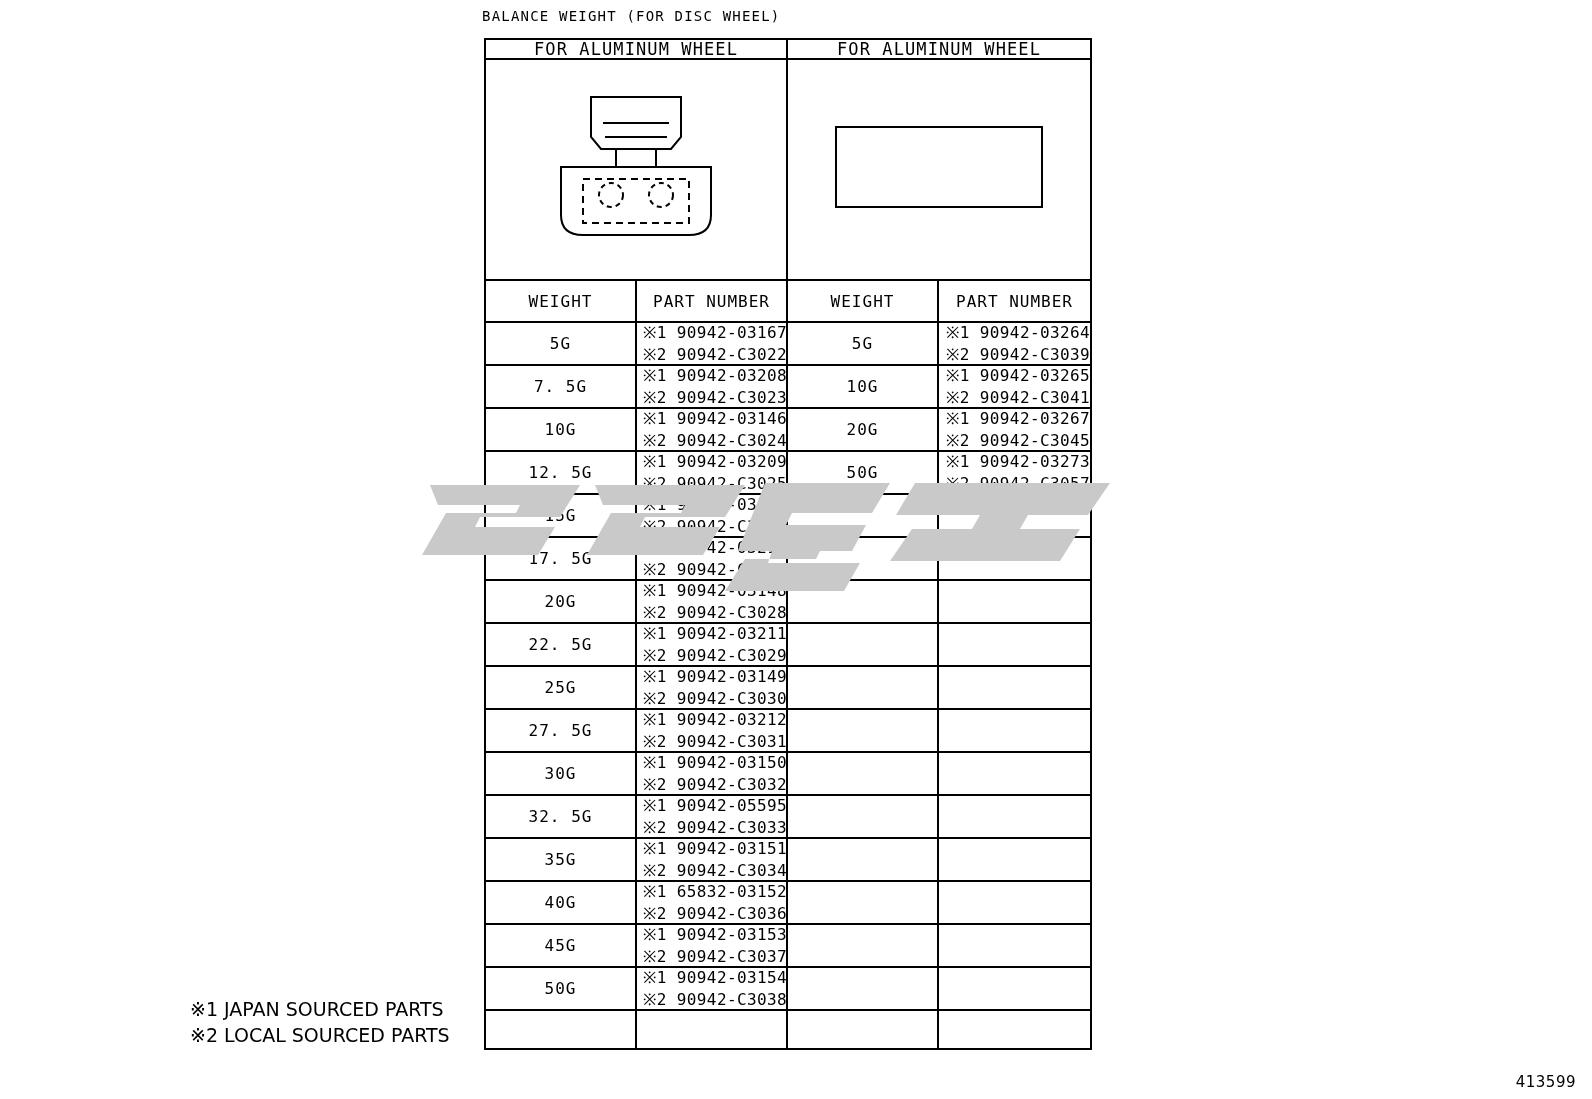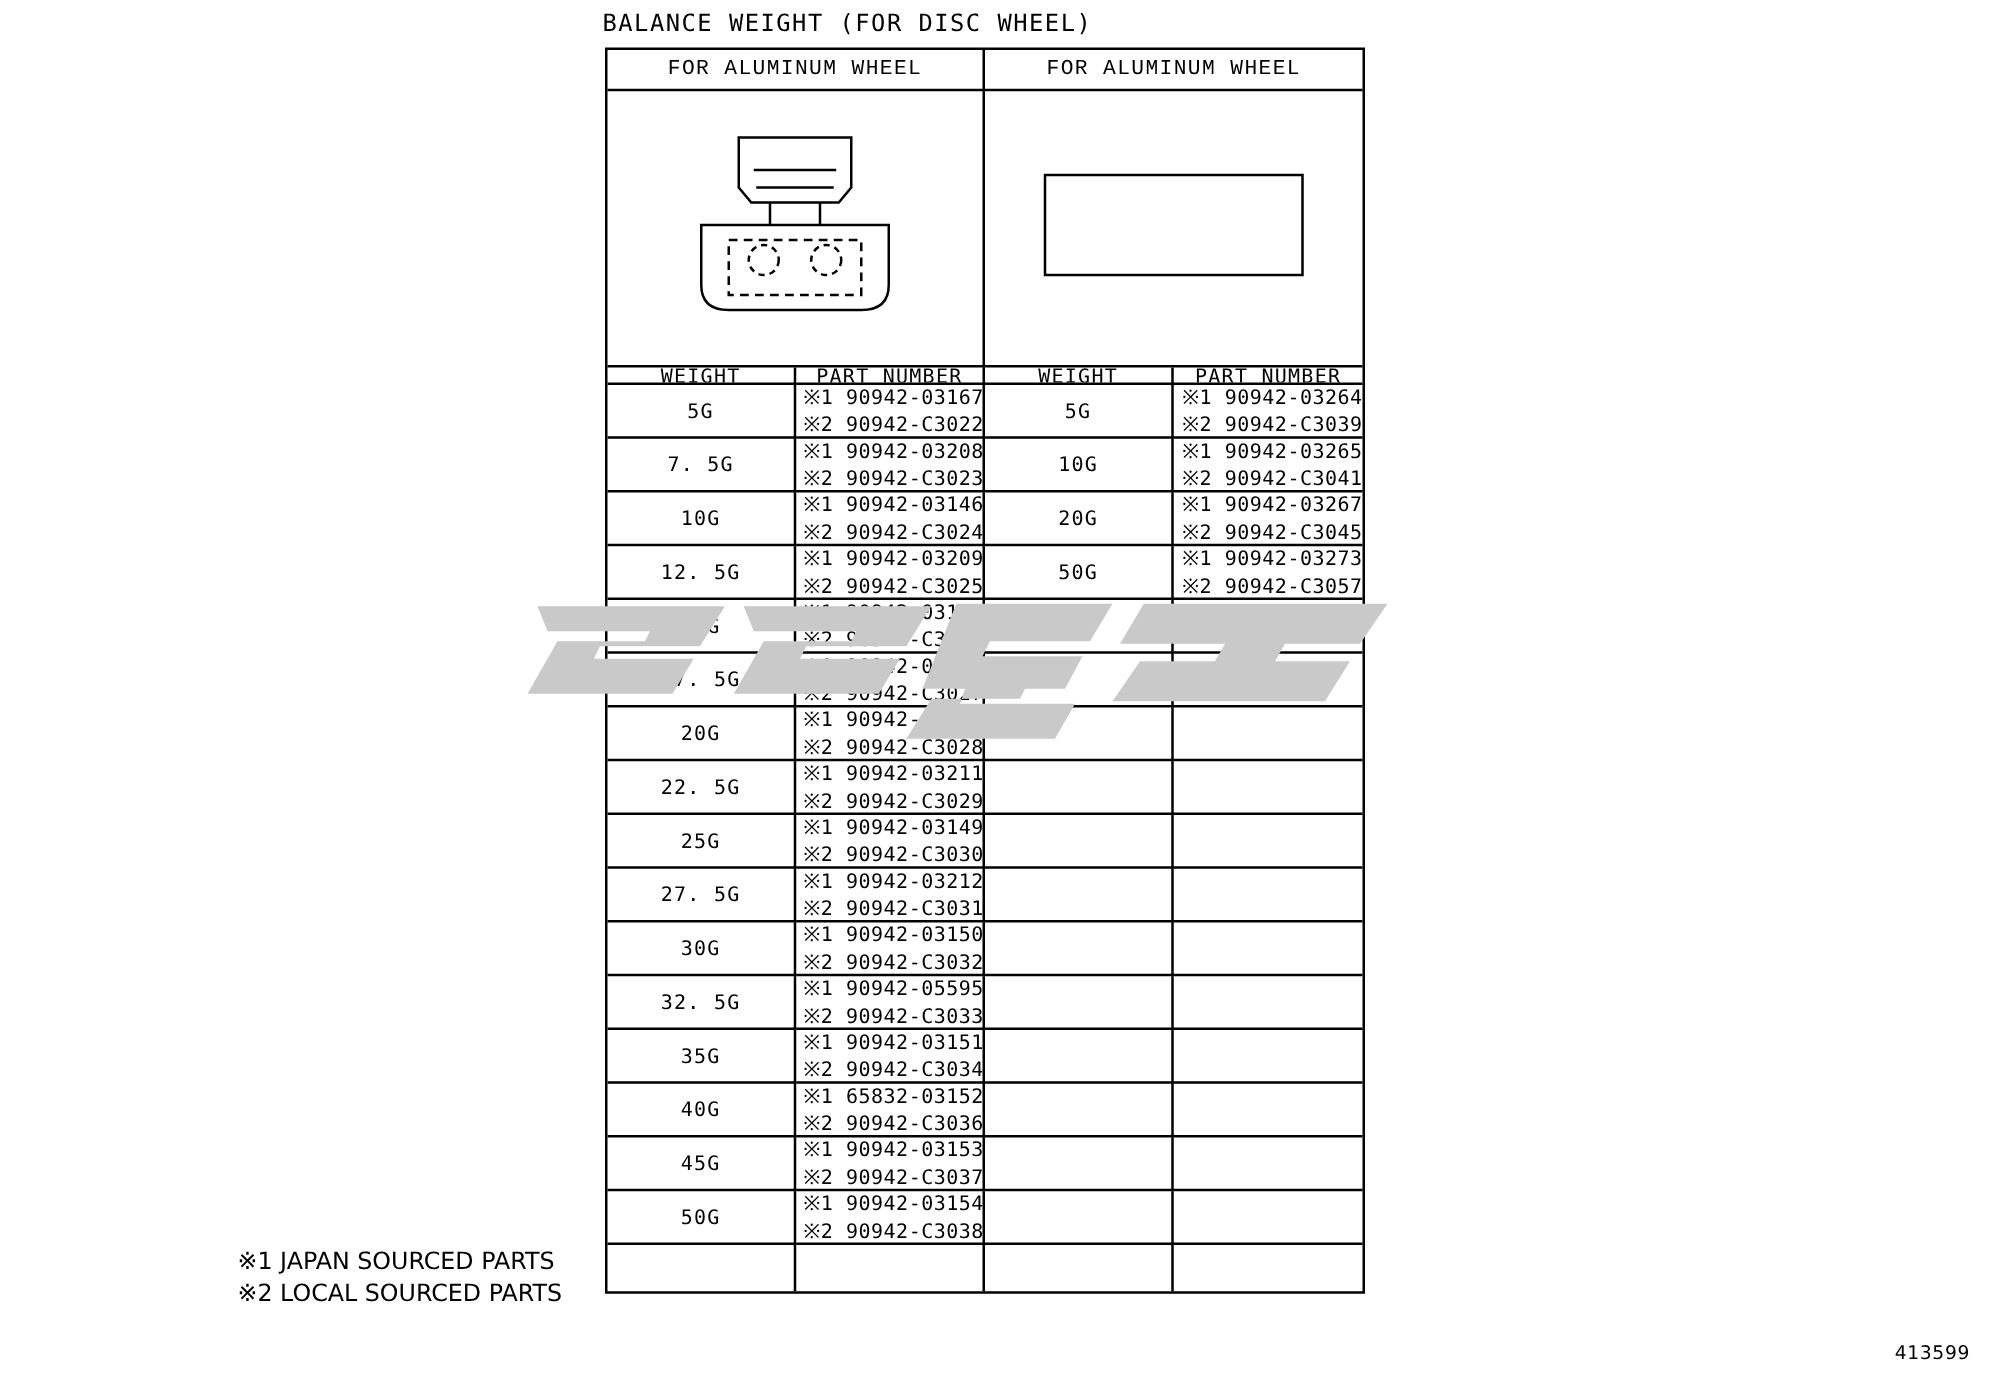--- a/index.html
+++ b/index.html
@@ -14,21 +14,21 @@
     font-family: "DejaVu Sans Mono", monospace;
     color: #000000;
     overflow: hidden;
   }
 
   
   .title {
     position: absolute;
     left: 482px;
     top: 8px;
-    font-size: 19px;
+    font-size: 14px;
     letter-spacing: 1.2px;
     white-space: nowrap;
   }
 
   
   .watermark {
     position: absolute;
     left: 420px;
     top: 455px;
     width: 700px;
@@ -60,37 +60,36 @@
     border-bottom: 2px solid #000;
     display: flex;
     align-items: center;
     justify-content: center;
     overflow: hidden;
   }
   .cell:last-child { border-right: none; }
 
   
   .hdr-row .cell {
-    height: 33px;
+    height: 20px;
     font-size: 17px;
     letter-spacing: 1.1px;
-    font-family: Liberation Mono, monospace;
   }
   .col-left  { width: 50%; }
   .col-right { width: 50%; }
 
   
   .img-row .cell {
     height: 221px;
     position: relative;
   }
 
   
   .sub-row .cell {
-    height: 14px;
+    height: 42px;
     font-size: 16px;
     letter-spacing: 1px;
   }
   .c-weight { width: 25%; }
   .c-part   { width: 25%; }
 
   
   .data-row .cell {
     height: 43px;
     font-size: 16px;

